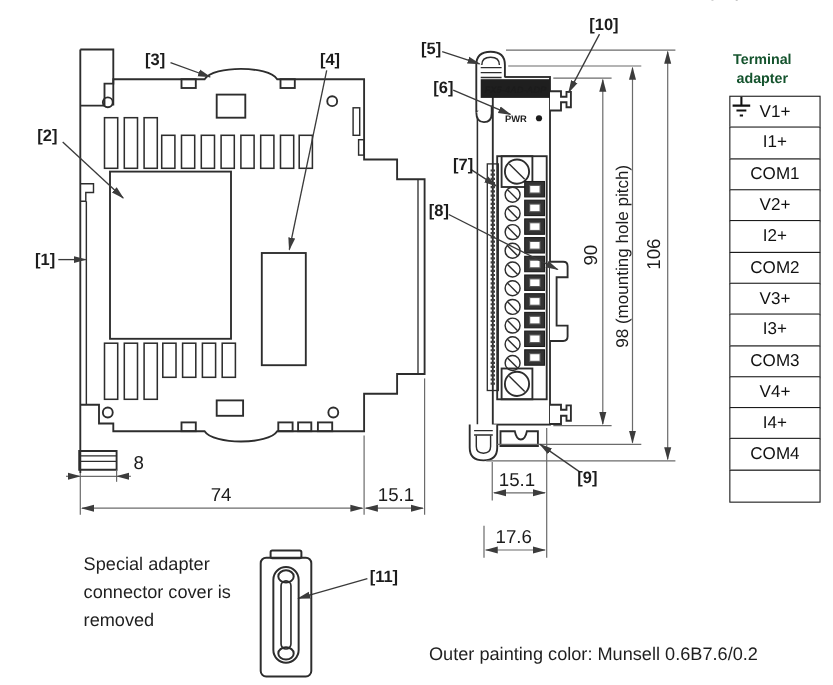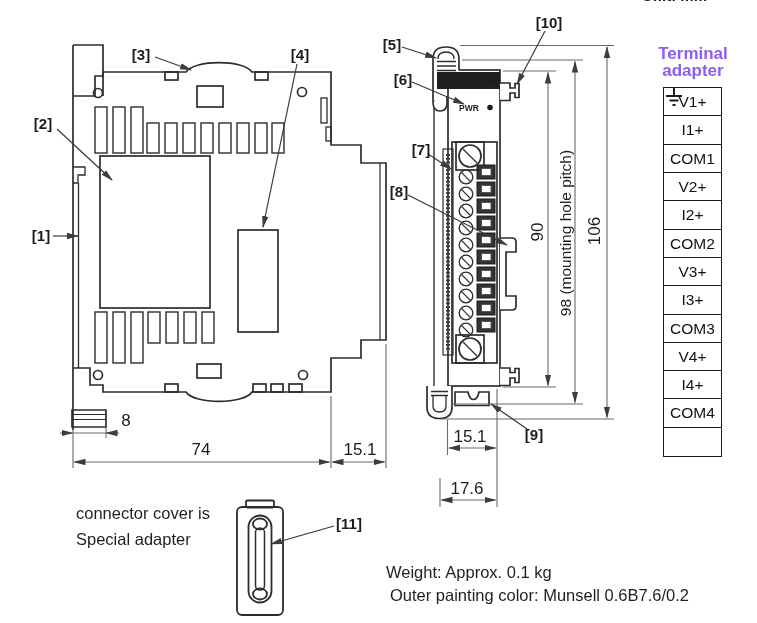--- a/index.html
+++ b/index.html
@@ -5,22 +5,22 @@
   html,body{margin:0;padding:0;background:#fff;}
   .canvas{position:relative;width:757px;height:623px;background:#ffffff;overflow:hidden;
           font-family:"Liberation Sans",sans-serif;color:#1c1c1c;}
   svg{position:absolute;left:0;top:0;}
   svg text{font-family:"Liberation Sans",sans-serif;fill:#1c1c1c;}
   .callout{font-size:15px;font-weight:700;}
   .dimtxt{font-size:17px;}
   .dimtxt-s{font-size:15.5px;}
   .unit-note{position:absolute;left:642px;top:-13px;font-size:15px;font-weight:700;}
   .tl-title{position:absolute;left:648px;top:45px;width:90px;text-align:center;
-            font-size:17px;font-weight:700;line-height:17px;color:#8b5cf6;}
-  .tl-table{position:absolute;left:663px;top:87px;width:59px;}
+            font-size:13px;font-weight:700;line-height:17px;color:#14532d;}
+  .tl-table{position:absolute;left:663px;top:87px;width:83px;}
   .tl-cell{box-sizing:border-box;height:30px;margin-top:-1.7px;border:1.7px solid #1b1b1b;
            display:flex;align-items:center;justify-content:center;
            font-size:15.5px;color:#111;background:#fff;}
   .tl-cell:first-child{margin-top:0;}
   .note{position:absolute;left:76px;top:501px;font-size:16.5px;line-height:25.5px;color:#1f1f1f;}
   .weight-note{position:absolute;left:386px;top:563px;font-size:16.5px;color:#1f1f1f;}
   .paint-note{position:absolute;left:390px;top:586px;font-size:16.5px;color:#1f1f1f;}
 </style>
 </head>
 <body>
@@ -283,19 +283,19 @@
         <path d="M11,1 V9"></path>
             <path d="M3,9 H19"></path>
             <path d="M6.5,13.5 H15.5"></path>
             <path d="M9.5,18 H12.5"></path>
       </g>
     </svg>
   </div>
 </div>
 
 <div class="note">
+  <div>Special adapter</div>
   <div>connector cover is</div>
-  <div>Special adapter</div>
+  <div>removed</div>
 </div>
-<div class="weight-note">Weight: Approx. 0.1 kg</div>
 <div class="paint-note">Outer painting color: Munsell 0.6B7.6/0.2</div>
 
 </div>
 
 </body></html>

